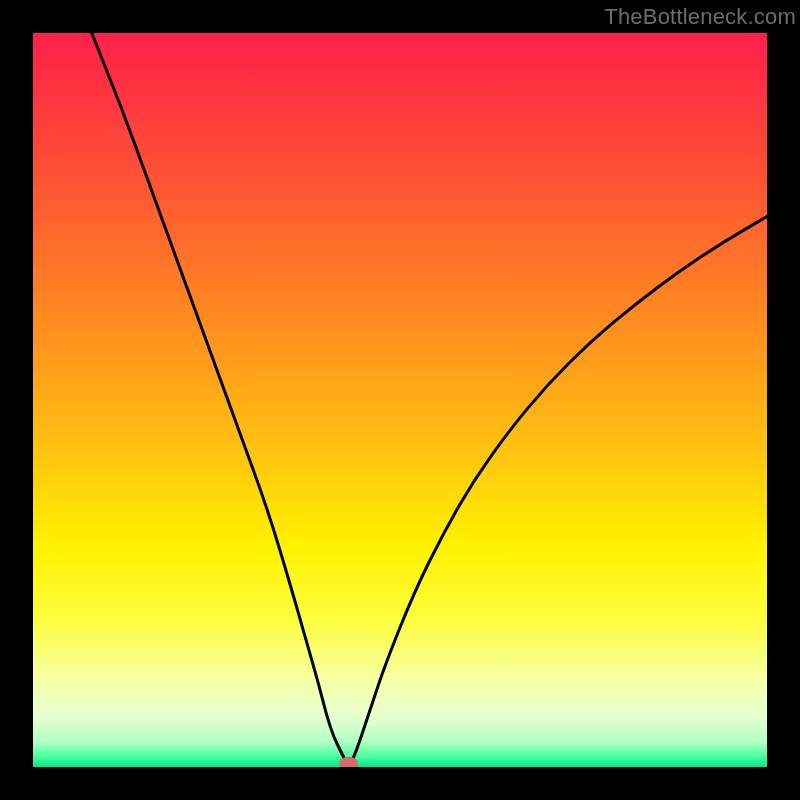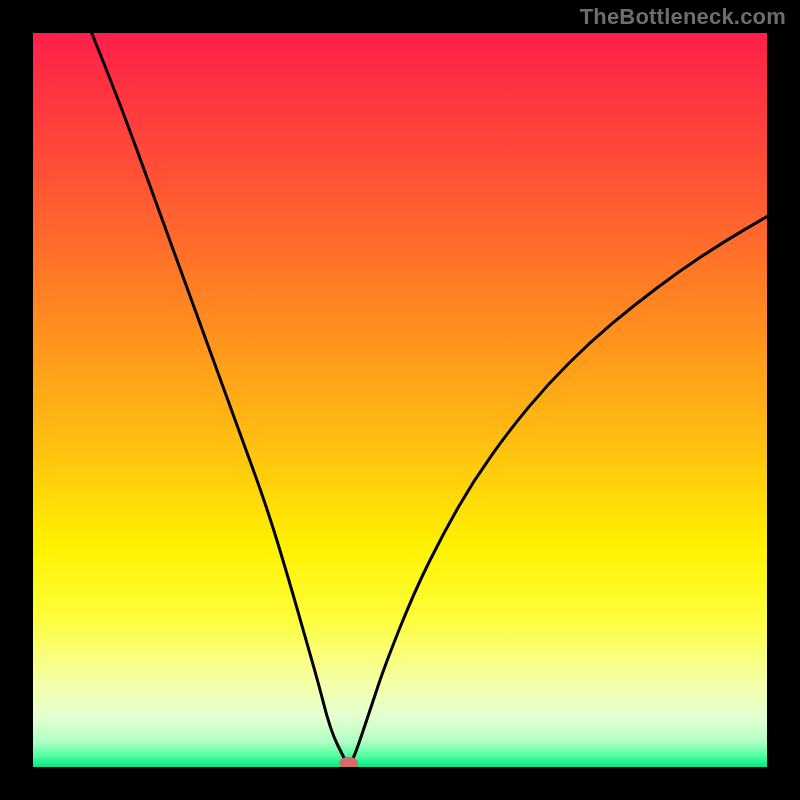--- a/index.html
+++ b/index.html
@@ -15,25 +15,25 @@
     position: absolute;
     left: 0;
     top: 0;
     width: 800px;
     height: 800px;
     background: #000;
   }
   .watermark {
     position: absolute;
     top: 4px;
-    right: 14px;
+    right: 4px;
     color: #6d6d6d;
     font-size: 22px;
     letter-spacing: 0.2px;
-    font-weight: 700;
+    font-weight: 400;
   }
   .plot-wrap {
     position: absolute;
     left: 33px;
     top: 33px;
     width: 734px;
     height: 734px;
   }
   svg {
     display: block;

